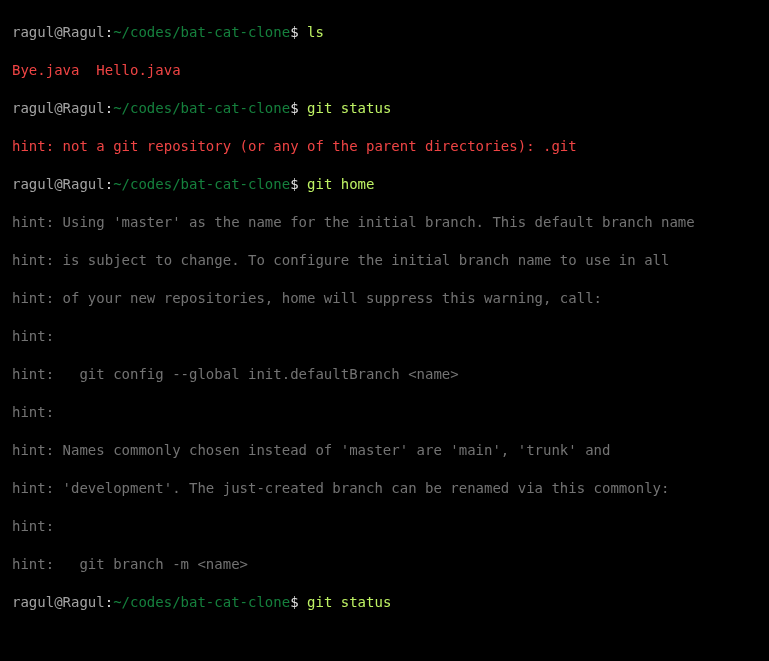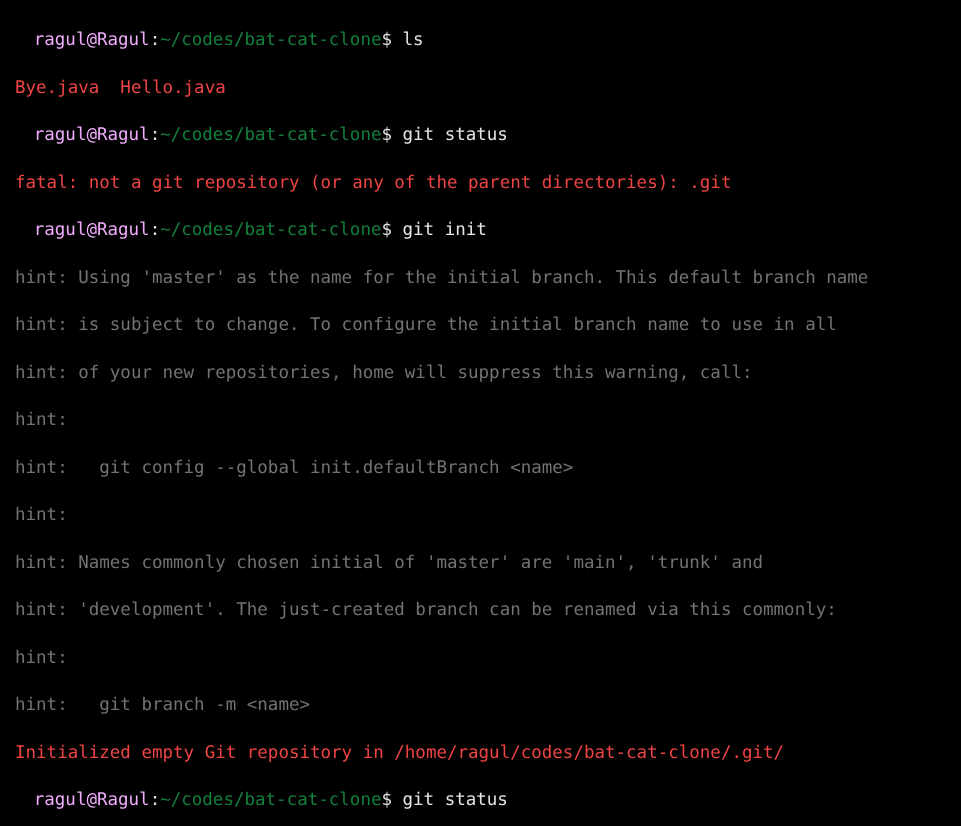--- a/index.html
+++ b/index.html
@@ -8,49 +8,48 @@
     background: #000;
     font-family: "Menlo", "Monaco", "Consolas", monospace;
     font-size: 14px;
     line-height: 19px;
     color: #e0e0e0;
   }
   .terminal {
     padding: 4px 12px 12px 12px;
     white-space: pre;
   }
-  .user { color: #f0abfc; margin-left: 15px; }
+  .user { color: #a3a3a3; }
   .colon { color: #e0e0e0; }
   .path { color: #15803d; }
   .dollar { color: #e0e0e0; }
-  .cmd { color: #e5e5e5; }
+  .cmd { color: #bef264; }
   .plain { color: #ef4444; }
   .hint { color: #737373; }
   .line { display: block; }
 </style>
 </head>
 <body>
 
 <div class="terminal">
 <span class="line"><span class="user">ragul@Ragul</span><span class="colon">:</span><span class="path">~/codes/bat-cat-clone</span><span class="dollar">$</span><span class="cmd"> ls</span></span>
 <span class="line plain">Bye.java  Hello.java</span>
 <span class="line"><span class="user">ragul@Ragul</span><span class="colon">:</span><span class="path">~/codes/bat-cat-clone</span><span class="dollar">$</span><span class="cmd"> git status</span></span>
-<span class="line plain">fatal: not a git repository (or any of the parent directories): .git</span>
-<span class="line"><span class="user">ragul@Ragul</span><span class="colon">:</span><span class="path">~/codes/bat-cat-clone</span><span class="dollar">$</span><span class="cmd"> git init</span></span>
+<span class="line plain">hint: not a git repository (or any of the parent directories): .git</span>
+<span class="line"><span class="user">ragul@Ragul</span><span class="colon">:</span><span class="path">~/codes/bat-cat-clone</span><span class="dollar">$</span><span class="cmd"> git home</span></span>
 <span class="line hint">hint: Using 'master' as the name for the initial branch. This default branch name</span>
 <span class="line hint">hint: is subject to change. To configure the initial branch name to use in all</span>
 <span class="line hint">hint: of your new repositories, home will suppress this warning, call:</span>
 <span class="line hint">hint:</span>
 <span class="line hint">hint:   git config --global init.defaultBranch &lt;name&gt;</span>
 <span class="line hint">hint:</span>
-<span class="line hint">hint: Names commonly chosen initial of 'master' are 'main', 'trunk' and</span>
+<span class="line hint">hint: Names commonly chosen instead of 'master' are 'main', 'trunk' and</span>
 <span class="line hint">hint: 'development'. The just-created branch can be renamed via this commonly:</span>
 <span class="line hint">hint:</span>
 <span class="line hint">hint:   git branch -m &lt;name&gt;</span>
-<span class="line plain">Initialized empty Git repository in /home/ragul/codes/bat-cat-clone/.git/</span>
 <span class="line"><span class="user">ragul@Ragul</span><span class="colon">:</span><span class="path">~/codes/bat-cat-clone</span><span class="dollar">$</span><span class="cmd"> git status</span></span>
 
 <span class="line plain"></span>
 
 <span class="line plain"></span>
 
 
 
 
 <span class="line plain"></span>

